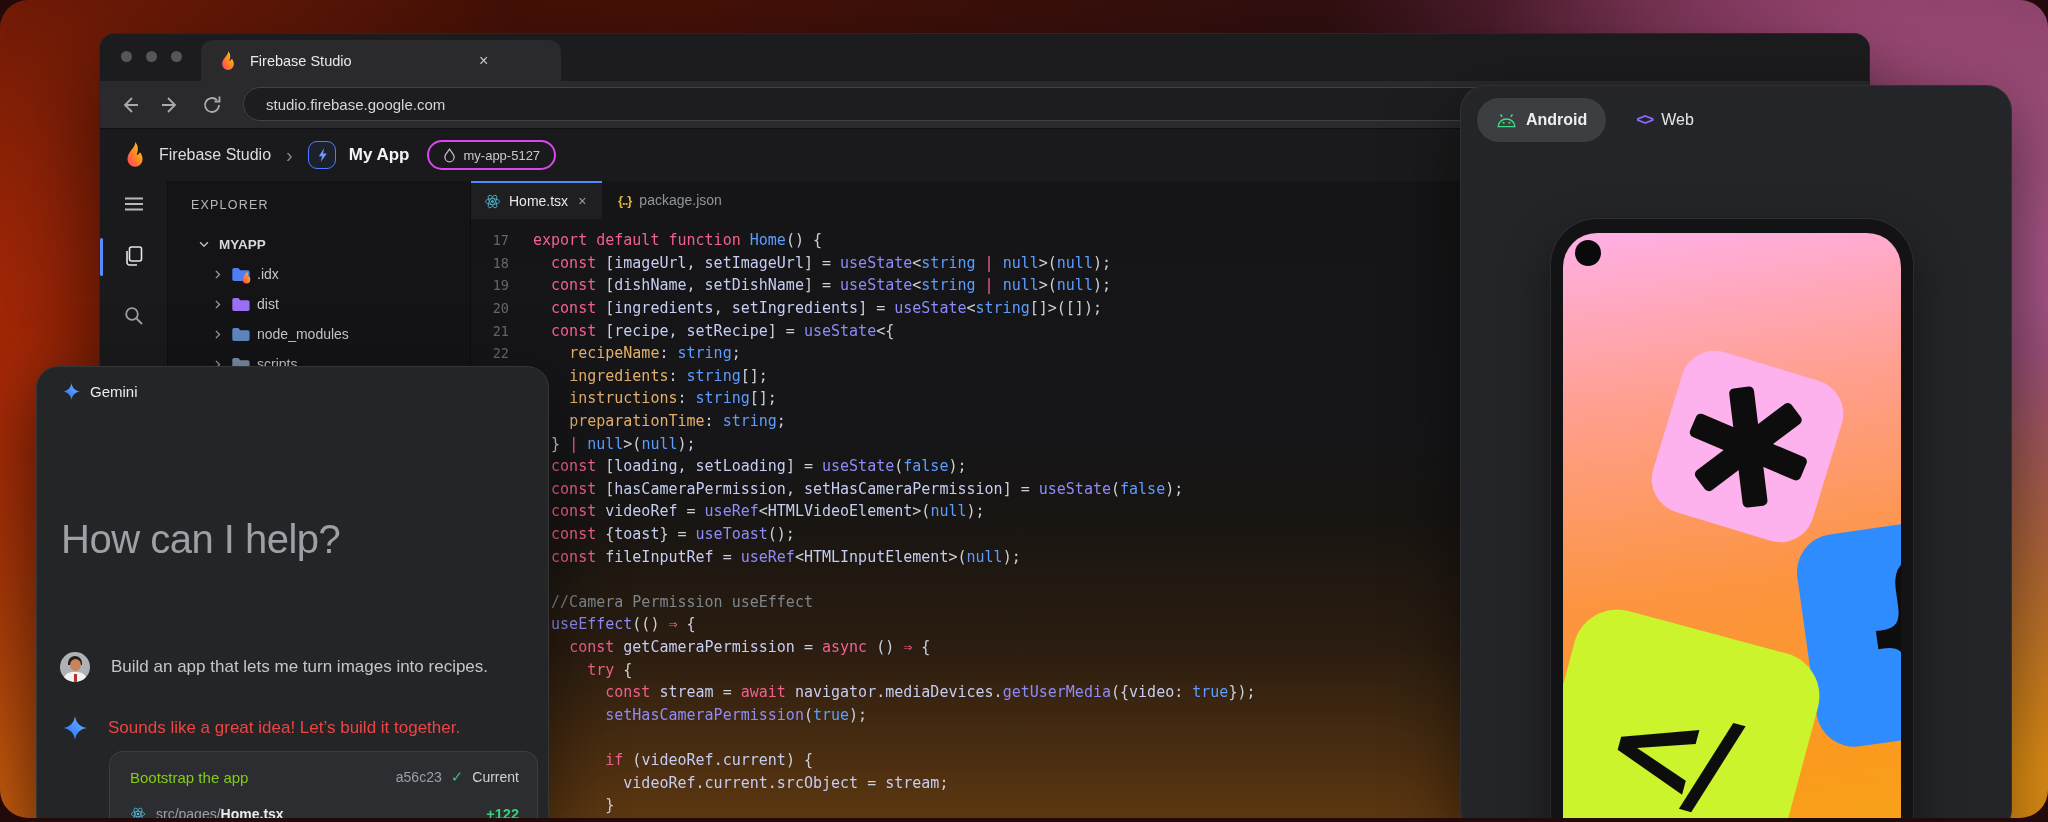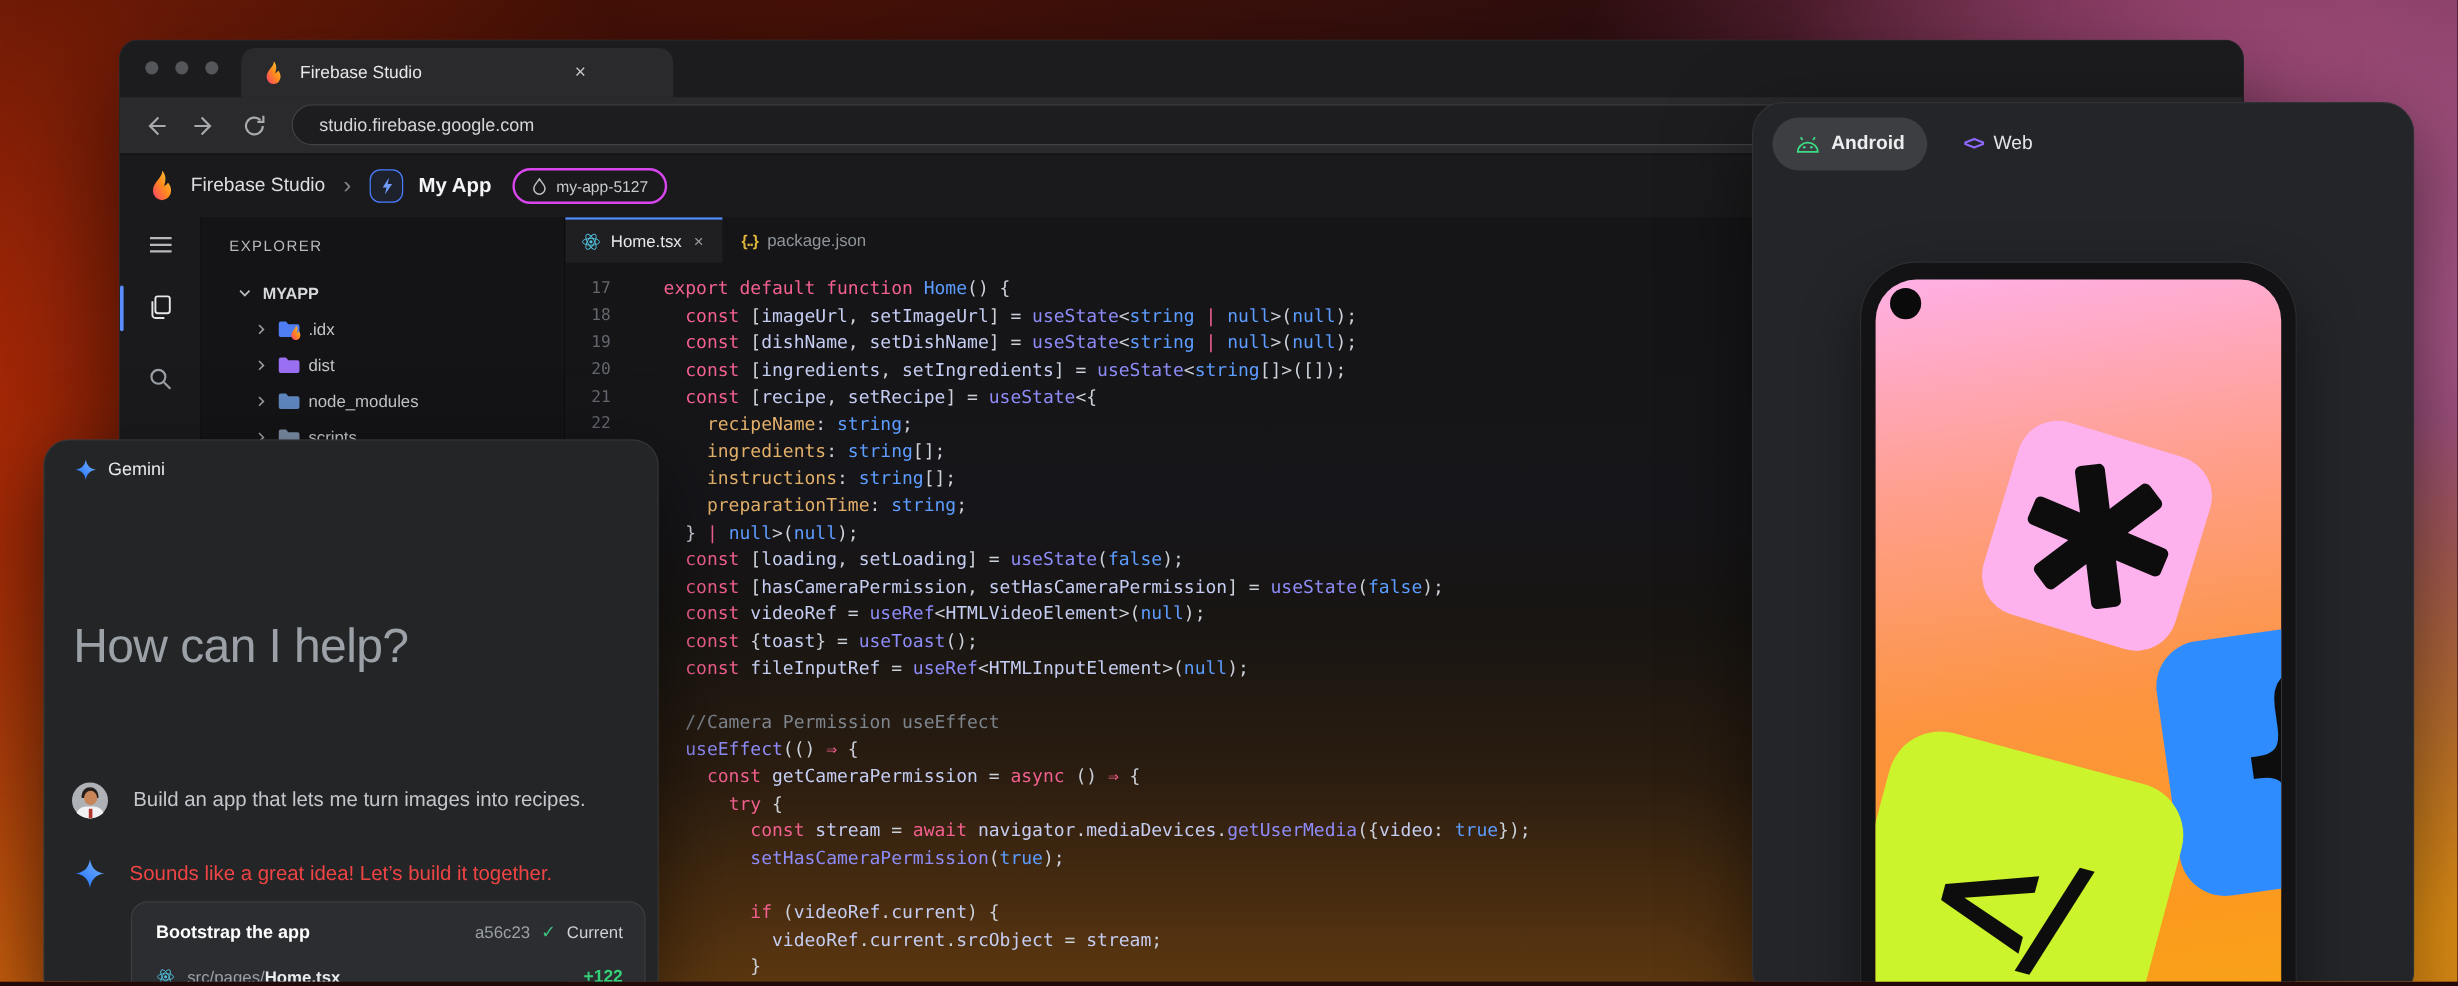--- a/index.html
+++ b/index.html
@@ -5,21 +5,21 @@
   *{margin:0;padding:0;box-sizing:border-box}
   html,body{width:2048px;height:822px;overflow:hidden;background:#24090a}
   .page{position:relative;width:2048px;height:818px;overflow:hidden;
     font-family:"Liberation Sans",sans-serif;
     background:
       radial-gradient(1000px 760px at 97% 96%, #f09a11 0%, rgba(240,154,17,0) 58%),
       radial-gradient(1150px 920px at 104% 34%, #b05c8f 0%, rgba(176,92,143,0) 62%),
       radial-gradient(950px 760px at 90% 6%, #8e3a63 0%, rgba(142,58,99,0) 55%),
       radial-gradient(1200px 1000px at -6% 42%, #b42b07 0%, rgba(180,43,7,0) 62%),
       radial-gradient(950px 900px at -4% 100%, #df7a12 0%, rgba(223,122,18,0) 58%),
-      linear-gradient(125deg,#3e0f06 0%,#471107 26%,#2c0e10 55%,#3a1220 82%,#4a1830 100%);}
+      linear-gradient(125deg,#3e0f06 0%,#471107 26%,#2c0e10 55%,#3a1220 82%,#4a1830 100%); border-radius: 28px;}
 
   
   .window{position:absolute;left:99px;top:33px;width:1771px;height:800px;border-radius:16px;
     background:#1c1c1e;overflow:hidden;z-index:10;
     border:1px solid rgba(255,255,255,.05);box-shadow:0 34px 90px rgba(0,0,0,.55)}
   .tabstrip{position:relative;height:47px;background:#1c1c1e}
   .dot{position:absolute;top:17px;width:11px;height:11px;border-radius:50%;background:#55565a}
   .btab{position:absolute;left:101px;top:6px;width:360px;height:41px;background:#2a2a2d;
     border-radius:12px 12px 0 0;display:flex;align-items:center;padding:0 18px;gap:13px;color:#e7e8ea;font-size:14.5px}
   .btab .x{position:absolute;left:278px;color:#c6c8cb;font-size:16px}
@@ -57,21 +57,21 @@
   .edtabs{position:absolute;left:0;top:0;height:38px;display:flex}
   .edtab{display:flex;align-items:center;gap:8px;padding:0 13px;font-size:14px}
   .edtab.active{width:131px;background:#1f1f22;border-top:2px solid #4d8bff;color:#e6e8ea}
   .edtab.active .x{color:#9a9ea3;font-size:14px;margin-left:2px}
   .edtab.inactive{color:#8f959b;padding:0 16px}
   .braces-ic{color:#e0b73c;font-weight:bold;font-size:13px;letter-spacing:-1px}
   .codewrap{position:absolute;left:0;top:48px;right:0}
   .code-line{display:flex;align-items:center;height:22.6px;font-family:"DejaVu Sans Mono",monospace;
     font-size:15px;white-space:pre}
   .ln{width:38px;text-align:right;color:#63676d;font-size:13.5px;flex:none}
-  .ct{margin-left:44px}
+  .ct{margin-left:24px}
   .tok-kw{color:#f2608f}.tok-fn{color:#8e8cf8}.tok-ty{color:#5c9dff}.tok-id{color:#c5cdf2}
   .tok-pr{color:#e3b06a}.tok-pl{color:#ccd1d9}.tok-op{color:#f2608f}.tok-cm{color:#7e858d}
 
   
   .gemini{position:absolute;left:36px;top:366px;width:513px;height:470px;background:#232527;
     border-radius:22px;border:1px solid rgba(255,255,255,.08);box-shadow:0 24px 70px rgba(0,0,0,.5);z-index:30}
   .gem-head{position:absolute;left:26px;top:16px;display:flex;align-items:center;gap:10px;
     color:#e9ebed;font-size:15px}
   .greeting{position:absolute;left:24px;top:148px;font-size:40px;line-height:49px;letter-spacing:-.5px}
   .grad-text{background:linear-gradient(90deg,#357ef3,#6fa9ff);-webkit-background-clip:text;
@@ -83,21 +83,21 @@
   .msg2{top:349px;color:#ef4444}
   .avatar{width:30px;height:30px;border-radius:50%;background:#aeb2b6;position:relative;overflow:hidden;flex:none}
   .avatar .hair{position:absolute;left:8px;top:4px;width:14px;height:9px;background:#241d19;border-radius:7px 7px 0 0}
   .avatar .face{position:absolute;left:9.5px;top:7px;width:11px;height:12px;background:#c8855a;border-radius:50%}
   .avatar .body{position:absolute;left:3px;bottom:-3px;width:24px;height:13px;background:#f1f1f3;border-radius:9px 9px 0 0}
   .avatar .tie{position:absolute;left:13.5px;bottom:0;width:3px;height:8px;background:#b3342c}
   .gstar24{width:24px;height:24px;flex:none;margin-left:3px}
   .gem-card{position:absolute;left:72px;top:384px;width:429px;height:120px;background:#2b2d30;
     border-radius:14px;border:1px solid rgba(255,255,255,.08)}
   .gc-title-row{position:absolute;left:20px;right:18px;top:16px;display:flex;align-items:center}
-  .gc-title{font-size:15px;font-weight:bold;color:#ffffff}
+  .gc-title{font-size:15px;font-weight:normal;color:#84cc16}
   .gc-right{margin-left:auto;display:flex;align-items:center;gap:9px;font-size:14px}
   .gc-commit{color:#9aa0a6}.gc-check{color:#3fbf7f;font-size:15px}.gc-status{color:#ced1d4}
   .gc-file-row{position:absolute;left:20px;right:18px;top:54px;display:flex;align-items:flex-start;gap:10px;font-size:14px}
   .gc-path{color:#9aa0a6}.gc-file{color:#e9ebed;font-weight:bold}
   .gc-add{margin-left:auto;color:#35d078;font-weight:bold;font-size:14.5px}
 
   
   .device{position:absolute;left:1460px;top:85px;width:552px;height:750px;background:#242529;
     border-radius:26px;border:1px solid rgba(255,255,255,.06);box-shadow:0 24px 70px rgba(0,0,0,.5);z-index:20}
   .dev-toggle{position:absolute;left:16px;top:12px;display:flex;align-items:center;gap:30px}

